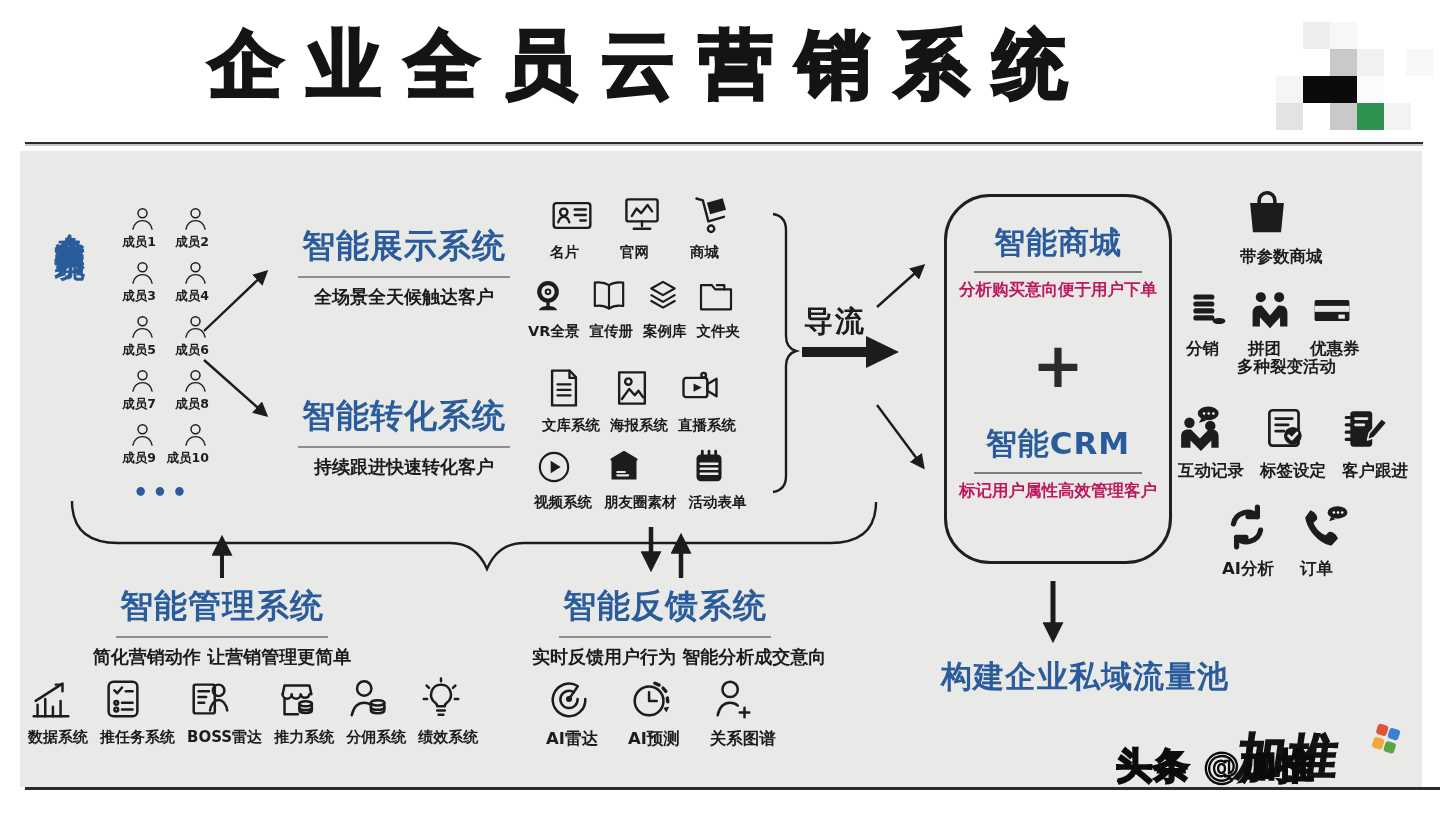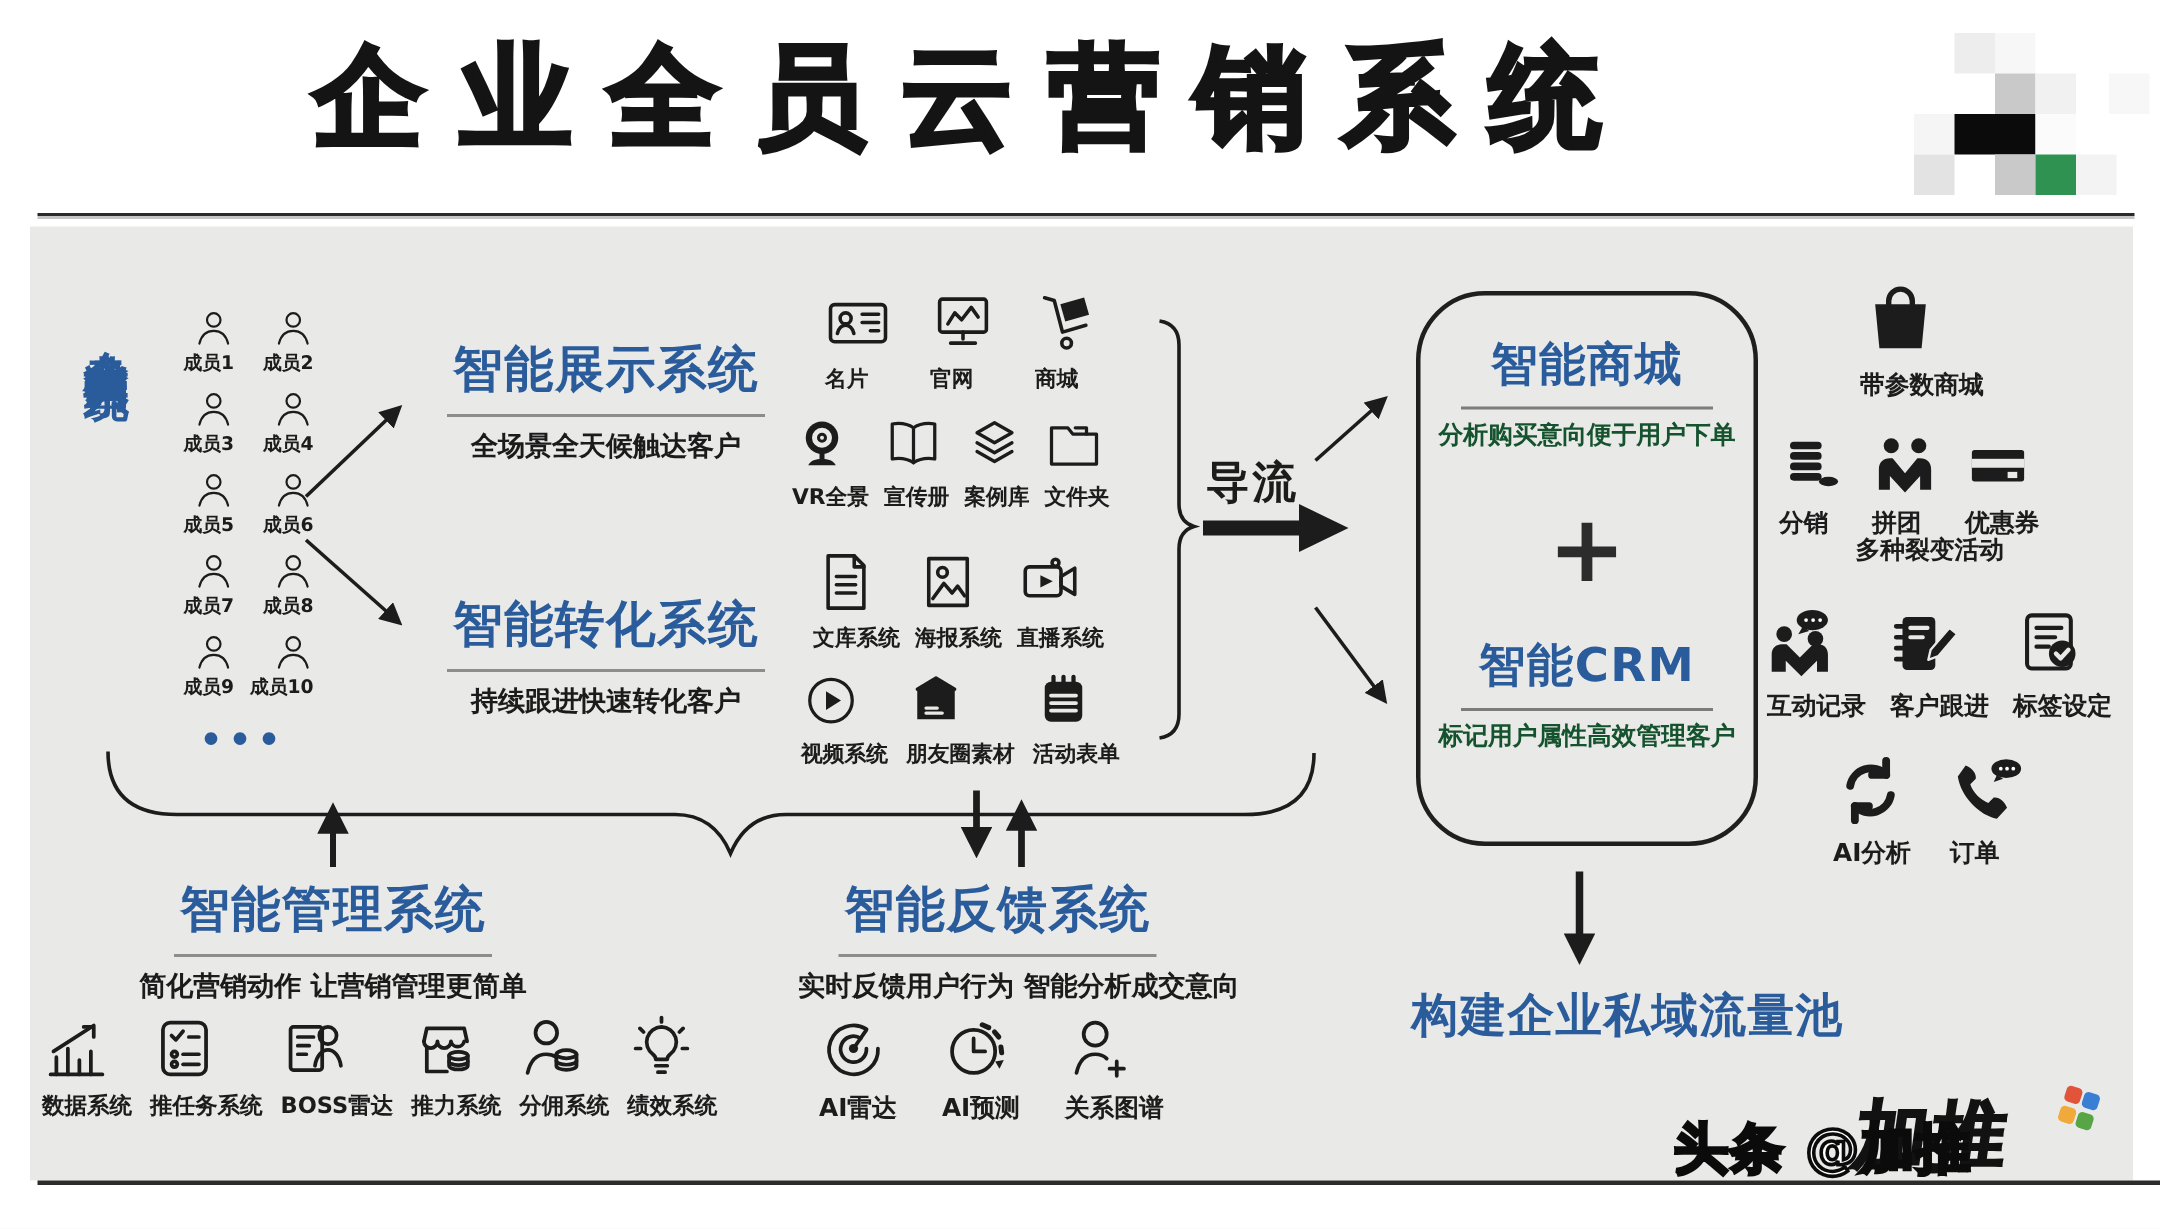--- a/index.html
+++ b/index.html
@@ -37,21 +37,21 @@
   .tlabel{font-size:14.5px;font-weight:700;white-space:nowrap;margin-top:6px}
   .lab16 .tlabel{font-size:16.5px}
   .lab15 .tlabel{font-size:15px}
   .abs{position:absolute}
   .flow-label{position:absolute;left:804px;top:302px;font-size:29px;font-weight:800;letter-spacing:2px}
   
   .hub{position:absolute;left:944px;top:194px;width:228px;height:370px;border:3px solid #1f1f1f;
        border-radius:46px;text-align:center;box-sizing:border-box;background:#e9e9e8}
   .hub-title{font-size:31px;font-weight:800;color:#2a5c9c;margin-top:25px;letter-spacing:1px}
   .hub-rule{width:168px;height:2px;background:#7c7c7c;margin:7px auto 6px}
-  .hub-sub{font-size:16.5px;font-weight:700;white-space:nowrap;color:#14532d}
+  .hub-sub{font-size:16.5px;font-weight:700;white-space:nowrap;color:#be185d}
   .hub-plus{font-size:62px;font-weight:900;line-height:1;margin:34px 0 26px;color:#2c2c2c}
   .caption{position:absolute;font-weight:700;font-size:16.5px;white-space:nowrap}
   .result{position:absolute;left:920px;top:656px;width:330px;text-align:center;font-size:31px;font-weight:800;
           color:#2a5c9c;letter-spacing:1px;white-space:nowrap}
   
   .jt-logo{position:absolute;left:1236px;top:724px;font-size:50px;font-weight:900;transform:skewX(-8deg);
            letter-spacing:2px;color:#121212;-webkit-text-stroke:1.5px #121212;z-index:5}
   .pinwheel{position:absolute;left:1366px;top:722px;z-index:5}
   .pinwheel svg{width:40px;height:40px}
   .watermark{position:absolute;left:1116px;top:742px;font-size:36px;font-weight:700;color:#fff;
@@ -447,38 +447,38 @@
               <circle cx="29.5" cy="9" r="1.2"></circle>
               <circle cx="34" cy="9" r="1.2"></circle>
             </g>
           </svg>
         </span>
       <span class="tlabel">互动记录</span>
     </div>
       <div class="titem lab16">
       <span class="ticon s50">
           <svg xmlns="http://www.w3.org/2000/svg" viewBox="0 0 48 48" fill="none" stroke="#1c1c1c" stroke-width="2.6" stroke-linecap="round" stroke-linejoin="round">
+            <rect x="9" y="6" width="28" height="34" rx="3"></rect>
+            <path d="M15 14h16M15 20h12M15 26h8"></path>
+            <circle cx="31.5" cy="30.5" r="8.5" fill="#1c1c1c" stroke="none"></circle>
+            <path d="M27.5 30.5l3 3 5-5.5" stroke="#e9e9e8" stroke-width="2.8"></path>
+          </svg>
+        </span>
+      <span class="tlabel">标签设定</span>
+    </div>
+      <div class="titem lab16">
+      <span class="ticon s50">
+          <svg xmlns="http://www.w3.org/2000/svg" viewBox="0 0 48 48" fill="none" stroke="#1c1c1c" stroke-width="2.6" stroke-linecap="round" stroke-linejoin="round">
             <rect x="8" y="7" width="21" height="34" rx="3" fill="#1c1c1c" stroke="none"></rect>
             <path d="M8 13H4M8 20H4M8 27H4M8 34H4" stroke-width="3"></path>
             <path d="M13 14h11M13 20h8" stroke="#e9e9e8" stroke-width="2.6"></path>
             <path d="M26 28L38 14l5 4-12 14-6.5 2.5z" fill="#1c1c1c" stroke="#e9e9e8" stroke-width="1.5"></path>
           </svg>
         </span>
       <span class="tlabel">客户跟进</span>
-    </div>
-      <div class="titem lab16">
-      <span class="ticon s50">
-          <svg xmlns="http://www.w3.org/2000/svg" viewBox="0 0 48 48" fill="none" stroke="#1c1c1c" stroke-width="2.6" stroke-linecap="round" stroke-linejoin="round">
-            <rect x="9" y="6" width="28" height="34" rx="3"></rect>
-            <path d="M15 14h16M15 20h12M15 26h8"></path>
-            <circle cx="31.5" cy="30.5" r="8.5" fill="#1c1c1c" stroke="none"></circle>
-            <path d="M27.5 30.5l3 3 5-5.5" stroke="#e9e9e8" stroke-width="2.8"></path>
-          </svg>
-        </span>
-      <span class="tlabel">标签设定</span>
     </div>
     </div>
   <div class="trow lab16" style="left:1222px;top:502px;gap:26px">
 
   <div class="titem lab16">
       <span class="ticon s50">
           <svg xmlns="http://www.w3.org/2000/svg" viewBox="0 0 48 48" fill="none" stroke="#1c1c1c" stroke-width="2.6" stroke-linecap="round" stroke-linejoin="round">
             <path d="M11 21a13.5 13.5 0 0 1 23-7" stroke-width="5"></path>
             <path d="M34 5v9h-9" stroke-width="5"></path>
             <path d="M37 27a13.5 13.5 0 0 1-23 7" stroke-width="5"></path>

